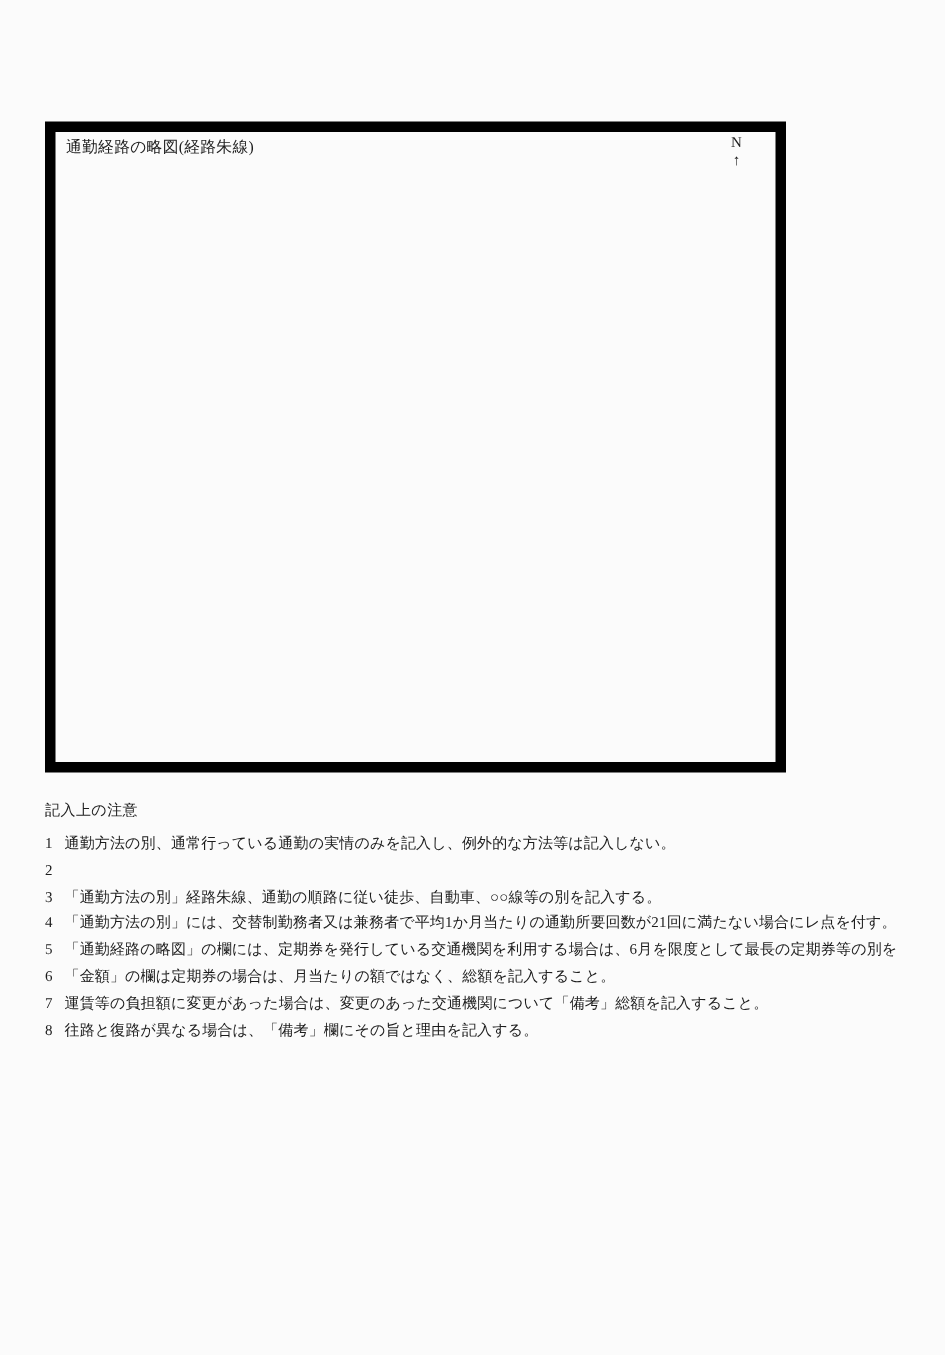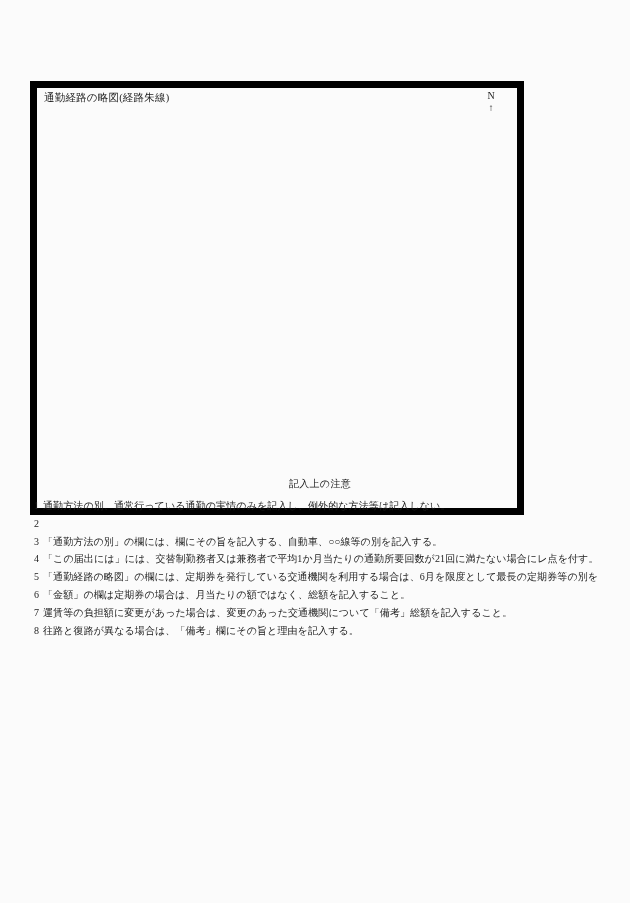--- a/index.html
+++ b/index.html
@@ -44,24 +44,23 @@
   .compass .north-label {
     display: block;
   }
   .compass .north-arrow {
     display: block;
     font-size: 10px;
   }
   .notes {
     position: absolute;
     left: 30px;
-    top: 477px;
+    top: 534px;
     width: 580px;
     font-size: 10px;
-    text-align: center;
   }
   .notes-heading {
     height: 20px;
     line-height: 14px;
     letter-spacing: 0.3px;
   }
   .note-line {
     display: flex;
     height: 17.8px;
     line-height: 17.8px;
@@ -97,25 +96,25 @@
     <div id="notes-list">
         <div class="note-line">
           <span class="note-num">1</span>
           <span class="note-text">通勤方法の別、通常行っている通勤の実情のみを記入し、例外的な方法等は記入しない。</span>
         </div>
         <div class="note-line">
           <span class="note-num">2</span>
         </div>
         <div class="note-line">
           <span class="note-num">3</span>
-          <span class="note-text">「通勤方法の別」の欄には、欄にその旨を記入する、自動車、○○線等の別を記入する。</span>
+          <span class="note-text">「通勤方法の別」経路朱線、通勤の順路に従い徒歩、自動車、○○線等の別を記入する。</span>
         </div>
         <div class="note-line">
           <span class="note-num">4</span>
-          <span class="note-text">「この届出には」には、交替制勤務者又は兼務者で平均1か月当たりの通勤所要回数が21回に満たない場合にレ点を付す。</span>
+          <span class="note-text">「通勤方法の別」には、交替制勤務者又は兼務者で平均1か月当たりの通勤所要回数が21回に満たない場合にレ点を付す。</span>
         </div>
         <div class="note-line">
           <span class="note-num">5</span>
           <span class="note-text">「通勤経路の略図」の欄には、定期券を発行している交通機関を利用する場合は、6月を限度として最長の定期券等の別を</span>
         </div>
         <div class="note-line">
           <span class="note-num">6</span>
           <span class="note-text">「金額」の欄は定期券の場合は、月当たりの額ではなく、総額を記入すること。</span>
         </div>
         <div class="note-line">

